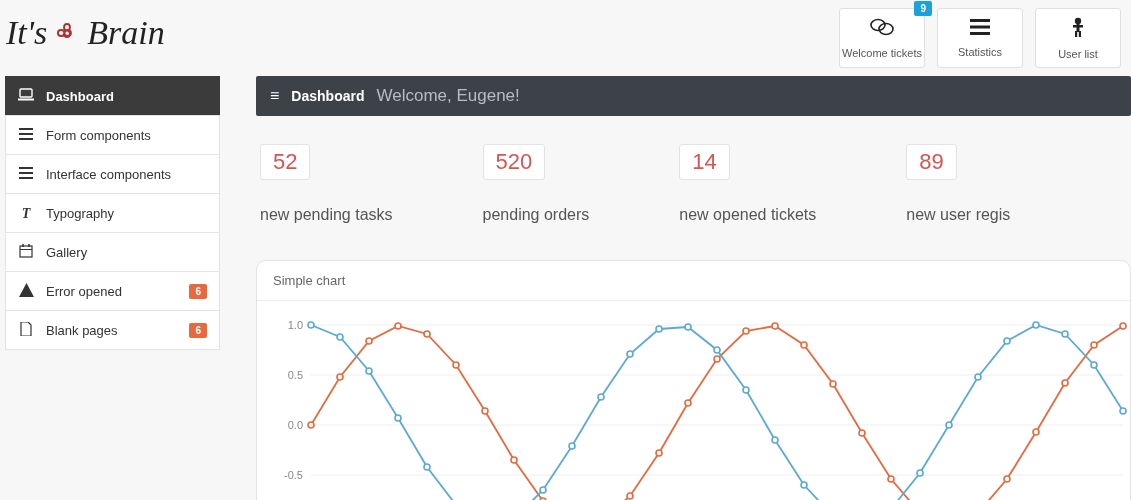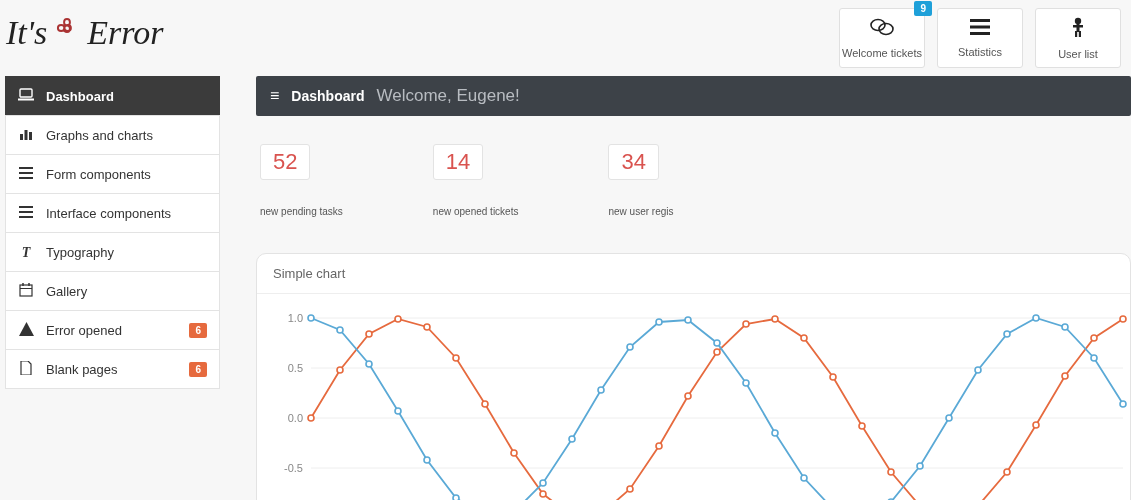--- a/index.html
+++ b/index.html
@@ -14,21 +14,21 @@
   
   .header {
     display: flex;
     align-items: flex-start;
     justify-content: space-between;
     padding: 8px 10px 14px 6px;
     height: 76px;
   }
   .logo {
     display: flex;
-    align-items: flex-start;
+    align-items: center;
     gap: 6px;
     font-style: italic;
     font-family: "Brush Script MT", cursive;
     font-size: 34px;
     color: #222;
     padding-top: 6px;
   }
   .logo .knot {
     width: 28px; height: 28px;
     display: inline-flex; align-items: center; justify-content: center;
@@ -115,21 +115,21 @@
   .stat .num {
     border: 1px solid #e3e3e3;
     background: #fff;
     color: #d9534f;
     font-size: 22px;
     padding: 4px 12px;
     border-radius: 3px;
     min-width: 44px;
     text-align: center;
   }
-  .stat .label { font-size: 10px; color: #555; padding-top: 2px; white-space: nowrap; }
+  .stat .label { font-size: 16px; color: #555; padding-top: 2px; white-space: nowrap; }
   
   .card {
     border: 1px solid #e3e3e3;
     background: #fff;
     margin-top: 36px;
     border-radius: 10px;
   }
   .card-title {
     padding: 12px 16px;
     border-bottom: 1px solid #eee;
@@ -144,21 +144,21 @@
 
 <div class="header">
   <div class="logo">
     <span>It's</span>
     <span class="knot">
       <svg viewBox="0 0 40 40" width="26" height="26">
         <path d="M20 6c6 0 6 10 0 10s-6 10 0 10 6-10 0-10-6-10 0-10z
                  M6 20c0-6 10-6 10 0s10 6 10 0-10-6-10 0-10 6-10 0z" fill="none" stroke="#a33" stroke-width="3"></path>
       </svg>
     </span>
-    <span>Error</span>
+    <span>Brain</span>
   </div>
   <div class="header-buttons" id="header-buttons">
       <div class="hbtn">
         <span class="hicon"><svg width="24" height="20" viewBox="0 0 24 20">
             <ellipse cx="8" cy="8" rx="7" ry="5.5" fill="none" stroke="#222" stroke-width="1.6"></ellipse>
             <ellipse cx="16" cy="12" rx="7" ry="5.5" fill="none" stroke="#222" stroke-width="1.6"></ellipse>
           </svg></span>
         <span>Welcome tickets</span>
         <span class="badge">9</span>
       </div>
@@ -186,28 +186,20 @@
 <div class="main">
   <div class="sidebar" id="sidebar">
       <div class="nav-item active">
         <span class="nicon"><svg width="16" height="14" viewBox="0 0 16 14">
             <rect x="2" y="1" width="12" height="8" rx="1" fill="none" stroke="currentColor" stroke-width="1.4"></rect>
             <rect x="0" y="10.5" width="16" height="2" fill="currentColor"></rect>
           </svg></span>
         <span>Dashboard</span>
       </div>
       <div class="nav-item">
-        <span class="nicon"><svg width="14" height="14" viewBox="0 0 14 14">
-            <rect x="1" y="7" width="3" height="6" fill="currentColor"></rect>
-            <rect x="5.5" y="3" width="3" height="10" fill="currentColor"></rect>
-            <rect x="10" y="5" width="3" height="8" fill="currentColor"></rect>
-          </svg></span>
-        <span>Graphs and charts</span>
-      </div>
-      <div class="nav-item">
         <span class="nicon"><svg width="14" height="12" viewBox="0 0 14 12">
             <rect y="0" width="14" height="2" fill="currentColor"></rect>
             <rect y="5" width="14" height="2" fill="currentColor"></rect>
             <rect y="10" width="14" height="2" fill="currentColor"></rect>
           </svg></span>
         <span>Form components</span>
       </div>
       <div class="nav-item">
         <span class="nicon"><svg width="14" height="12" viewBox="0 0 14 12">
             <rect y="0" width="14" height="2" fill="currentColor"></rect>
@@ -251,25 +243,29 @@
       <span class="crumb-title">Dashboard</span>
       <span class="crumb-sub">Welcome, Eugene!</span>
     </div>
 
     <div class="stats-row" id="stats-row">
         <div class="stat">
           <span class="num">52</span>
           <span class="label">new pending tasks</span>
         </div>
         <div class="stat">
+          <span class="num">520</span>
+          <span class="label">pending orders</span>
+        </div>
+        <div class="stat">
           <span class="num">14</span>
           <span class="label">new opened tickets</span>
         </div>
         <div class="stat">
-          <span class="num">34</span>
+          <span class="num">89</span>
           <span class="label">new user regis</span>
         </div>
       </div>
 
     <div class="card">
       <div class="card-title">Simple chart</div>
       <div class="chart-wrap">
         <svg id="chart" width="870" height="220">
             <line x1="48" y1="160" x2="860" y2="160" stroke="#eee"></line>
             <text x="40" y="164" text-anchor="end">-0.5</text>

